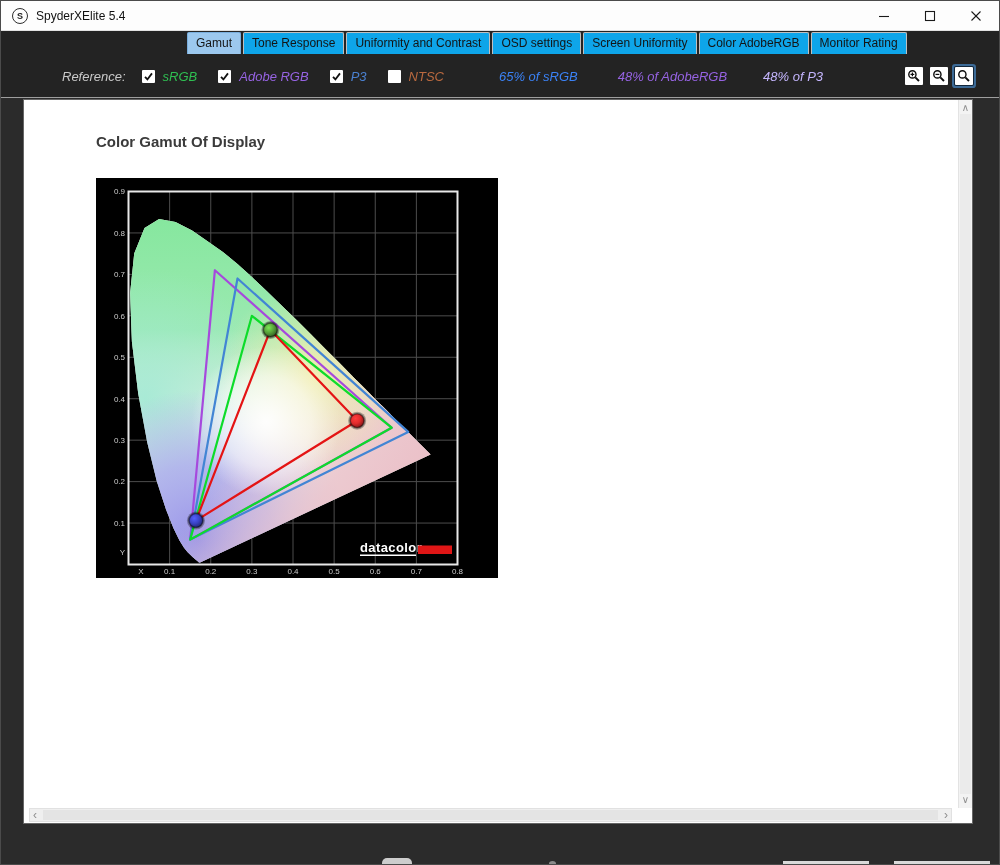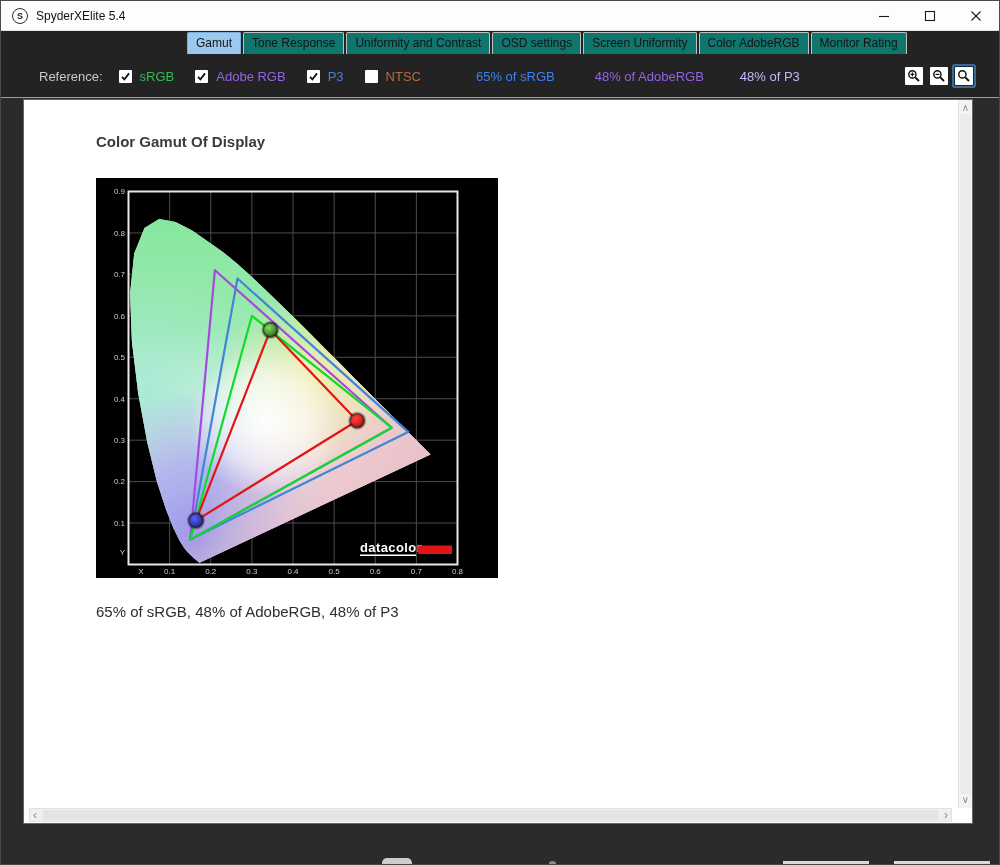--- a/index.html
+++ b/index.html
@@ -31,27 +31,27 @@
   .win-btn svg { stroke:#1a1a1a; stroke-width:1.1; fill:none; }
 
   
   .chrome {
     position:absolute; top:30px; left:0; width:100%; height:66px; background:#232323;
   }
   .tabs {
     position:absolute; left:186px; top:1px; display:flex; gap:2px; align-items:flex-start;border-radius:8px;
   }
   .tab {
-    background:#0f766e; color:#141414; font-size:12px; padding:3px 8px 4px 8px;
+    background:#0ea5e9; color:#141414; font-size:12px; padding:3px 8px 4px 8px;
     border-radius:2px 2px 0 0; white-space:nowrap; border:1px solid #bfbfbf; border-bottom:none;
   }
   .tab.selected { background:#9cc8ee; border-color:#79aedd; }
   .refbar {
     position:absolute; left:0; right:0; top:26px; height:38px;
-    display:flex; align-items:center; padding-left:38px; padding-right:26px;
+    display:flex; align-items:center; padding-left:61px; padding-right:26px;font-style:italic;
   }
   .ref-label { color:#c9c9c9; font-size:13px; margin-right:16px; }
   .ref-item { display:flex; align-items:center; margin-right:21px; }
   .checkbox {
     width:13px; height:13px; background:#fff; border-radius:1px;
     display:flex; align-items:center; justify-content:center; margin-right:8px;
   }
   .ref-item-label { font-size:13px; }
   .stats { display:flex; align-items:center; }
   .stat { font-size:13px; white-space:nowrap; }
@@ -325,21 +325,20 @@
             <text x="29" y="16.3" text-anchor="end" fill="#cbcbcb" font-family="Liberation Sans, sans-serif" font-size="8">0.9</text>
             <text x="29" y="377" text-anchor="end" fill="#cbcbcb" font-family="Liberation Sans, sans-serif" font-size="8">Y</text>
             <g>
               <text x="264" y="374" fill="#ffffff" font-family="Liberation Sans, sans-serif" font-size="13" font-weight="bold" letter-spacing="0.4">datacolor</text>
               <rect x="264" y="376.5" width="56" height="1.5" fill="#ffffff"></rect>
               <rect x="322" y="367.5" width="34" height="8.5" fill="#e01616"></rect>
             </g>
           </svg>
       </div>
 
-      <div class="caption">65% of sRGB, 48% of AdobeRGB, 48% of P3</div>
 
       <div class="vscroll">
         <div class="chev up">∧</div>
         <div class="vthumb"></div>
         <div class="chev down">∨</div>
       </div>
       <div class="hscroll">
         <div class="chev left">‹</div>
         <div class="hthumb"></div>
         <div class="chev right">›</div>

